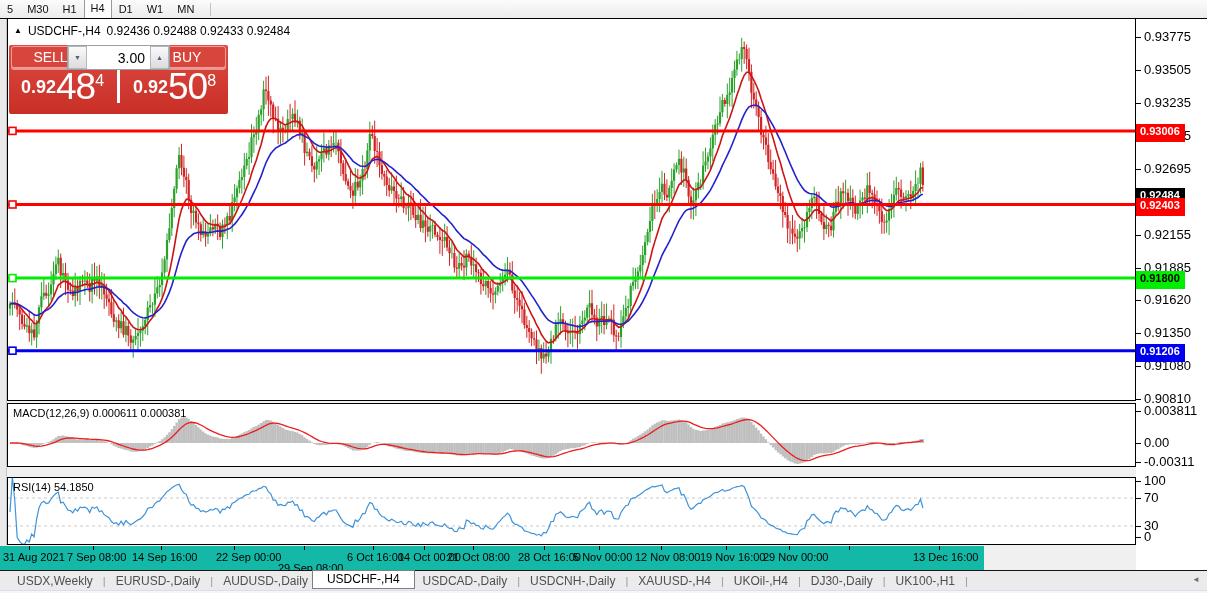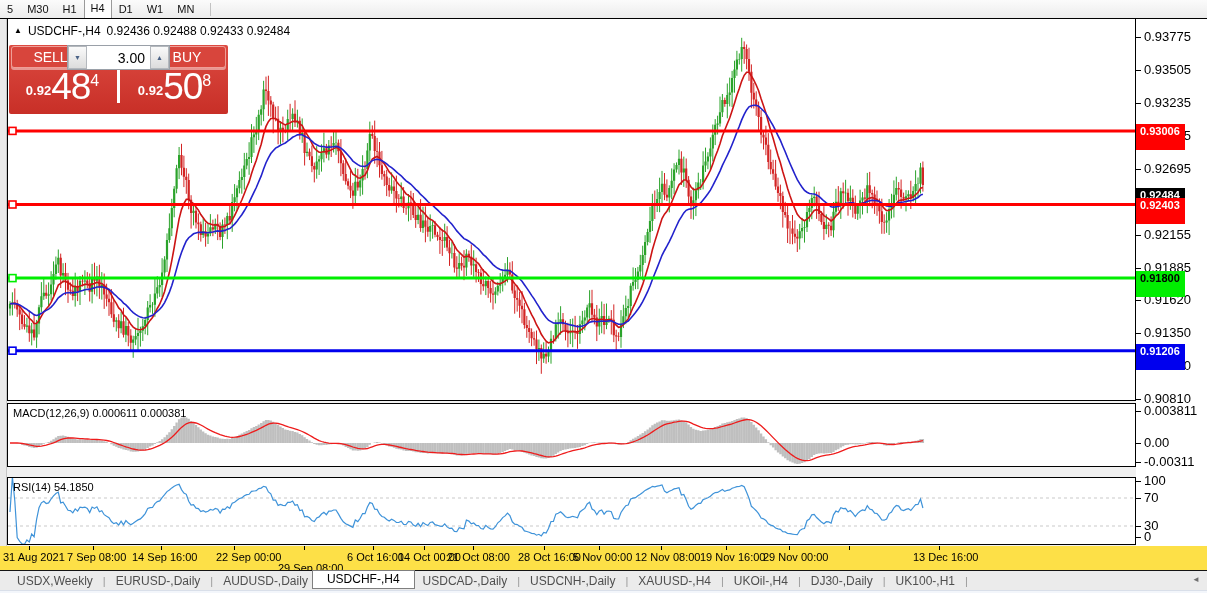--- a/index.html
+++ b/index.html
@@ -24,21 +24,21 @@
   #macd-panel{top:403px;height:64px;}
   #rsi-panel {top:477px;height:68px;}
   .panel svg{display:block;position:absolute;left:0;top:0;}
 
   
   #axis-col{position:absolute;left:1136px;top:19px;width:71px;height:551px;background:#fff;z-index:0;}
   .ax-tick{position:absolute;left:0;height:14px;line-height:14px;font-size:13px;font-weight:400;
            color:#000;white-space:nowrap;}
   .ax-tick .dash{display:inline-block;width:5px;height:1px;background:#000;vertical-align:middle;margin-right:3px;}
   .px-label{position:absolute;left:0;height:14px;line-height:14px;font-size:11px;font-weight:700;
-            padding:0 5px 12px 4px;white-space:nowrap;z-index:2;}
+            padding:0 5px 4px 4px;white-space:nowrap;z-index:2;}
 
   
   #chart-title{position:absolute;left:6px;top:5px;font-size:12px;color:#000;display:flex;
                align-items:center;gap:6px;z-index:4;white-space:nowrap;}
   #chart-title .tri{font-size:8px;position:relative;top:-1px;}
   .ind-label{position:absolute;left:5px;top:3px;font-size:11px;color:#000;z-index:4;white-space:nowrap;}
 
   
   #trade-panel{position:absolute;left:1px;top:26px;width:219px;height:69px;z-index:5;
                background:linear-gradient(180deg,#dc4a41,#c82f27);border-radius:2px;}
@@ -52,26 +52,26 @@
            border:1px solid #9aa0a8;display:flex;z-index:6;box-sizing:border-box;}
   .vol-step{width:19px;background:linear-gradient(#fafafa,#dcdcdc);border:1px solid #b4b8bd;
             font-size:7px;color:#4a6286;display:flex;align-items:center;justify-content:center;
             cursor:pointer;box-sizing:border-box;}
   #vol-input{flex:1;background:#fff;border:none;font-size:14px;color:#000;text-align:right;
              padding-right:5px;font-family:"Liberation Sans",sans-serif;width:50px;}
   .tp-price{position:absolute;top:25px;width:107px;height:33px;display:flex;align-items:flex-end;
             justify-content:center;color:#fff;}
   #sell-price{left:0;}
   #buy-price{left:112px;}
-  .tp-small{font-size:13px;font-weight:700;padding-bottom:5px;}
+  .tp-small{font-size:18px;font-weight:700;padding-bottom:5px;}
   .tp-big{font-size:37px;line-height:33px;letter-spacing:-1px;}
   .tp-sup{font-size:16px;align-self:flex-start;padding-top:2px;}
 
   
-  #date-strip{position:absolute;left:0;top:546px;width:1207px;height:24px;background:#fde047;z-index:1;}
+  #date-strip{position:absolute;left:0;top:546px;width:984px;height:24px;background:#14b8a6;z-index:1;}
   .date-label{position:absolute;top:5px;font-size:11px;color:#000;white-space:nowrap;}
   .date-tick{position:absolute;top:0;width:1px;height:4px;background:#000;}
 
   
   #tabbar{position:absolute;left:0;top:570px;width:1207px;height:19px;background:#ebebeb;
           border-top:1px solid #141414;display:flex;align-items:center;padding-left:13px;
           box-sizing:content-box;z-index:2;}
   .tab{font-size:12px;color:#4f4f4f;padding:0 4px;white-space:nowrap;cursor:pointer;}
   .tab.active{background:#fff;border:1px solid #7f7f7f;color:#000;padding:1px 14px 2px;
               position:relative;top:-1px;z-index:3;}

